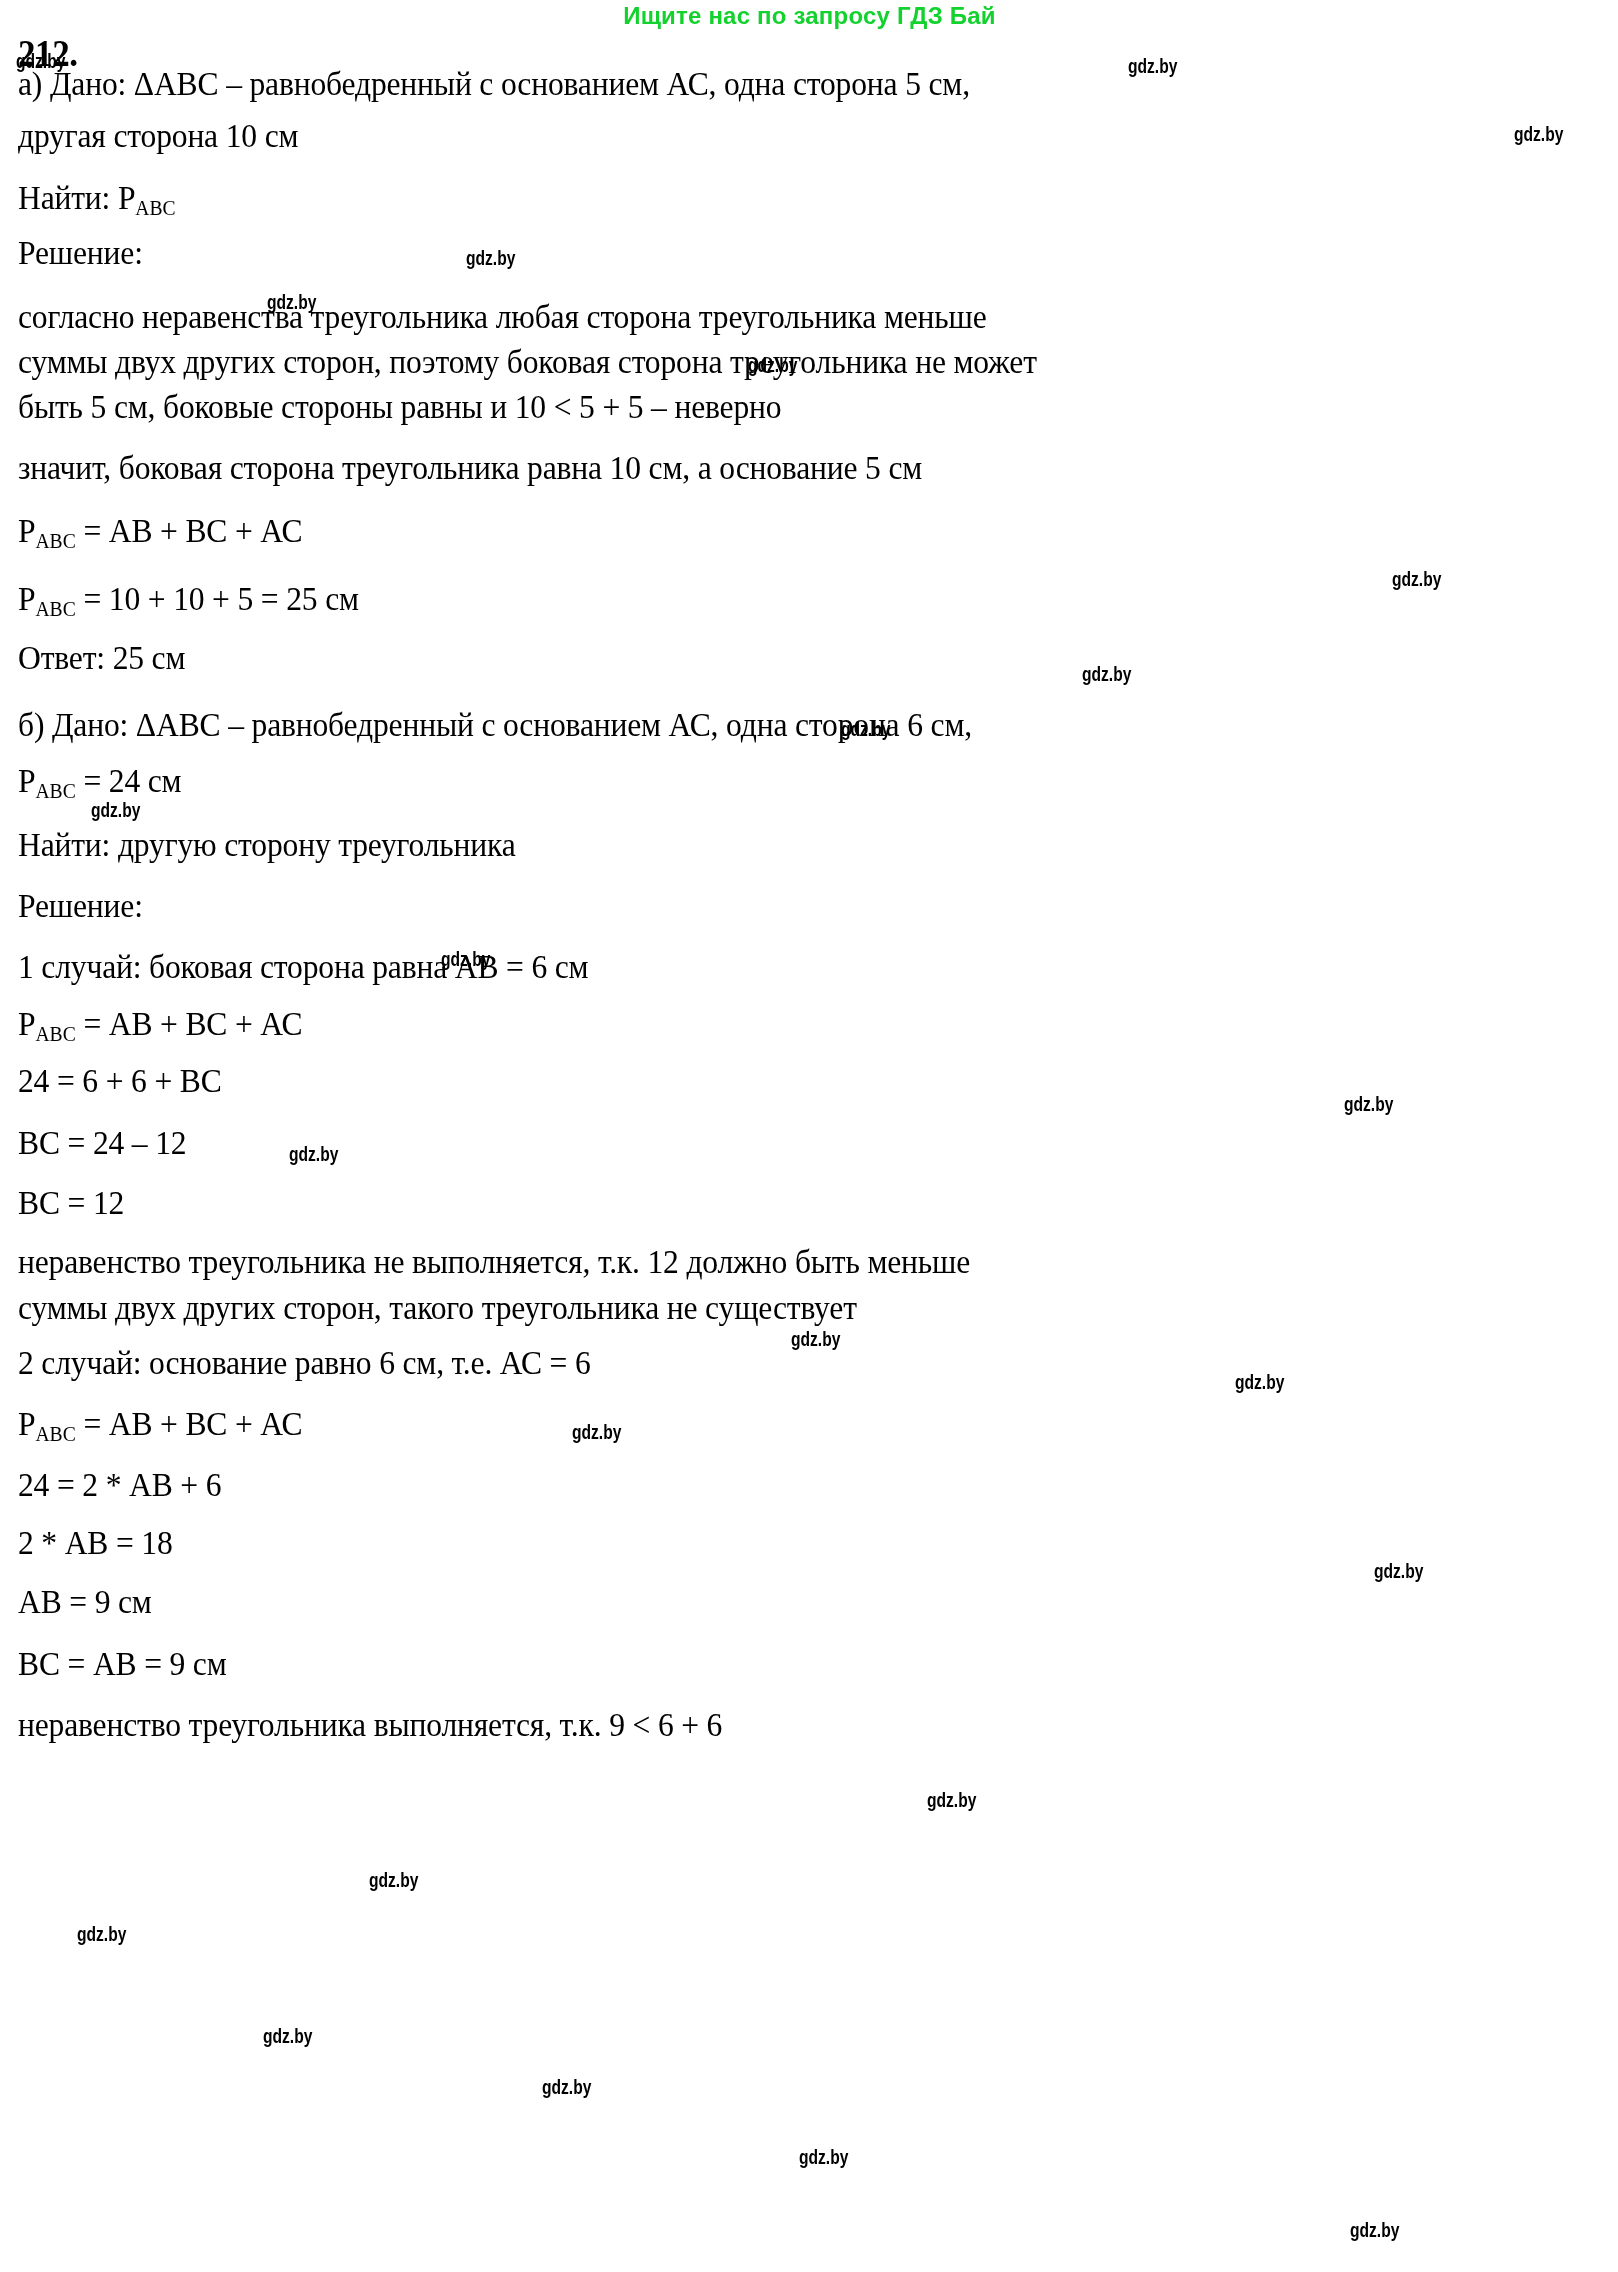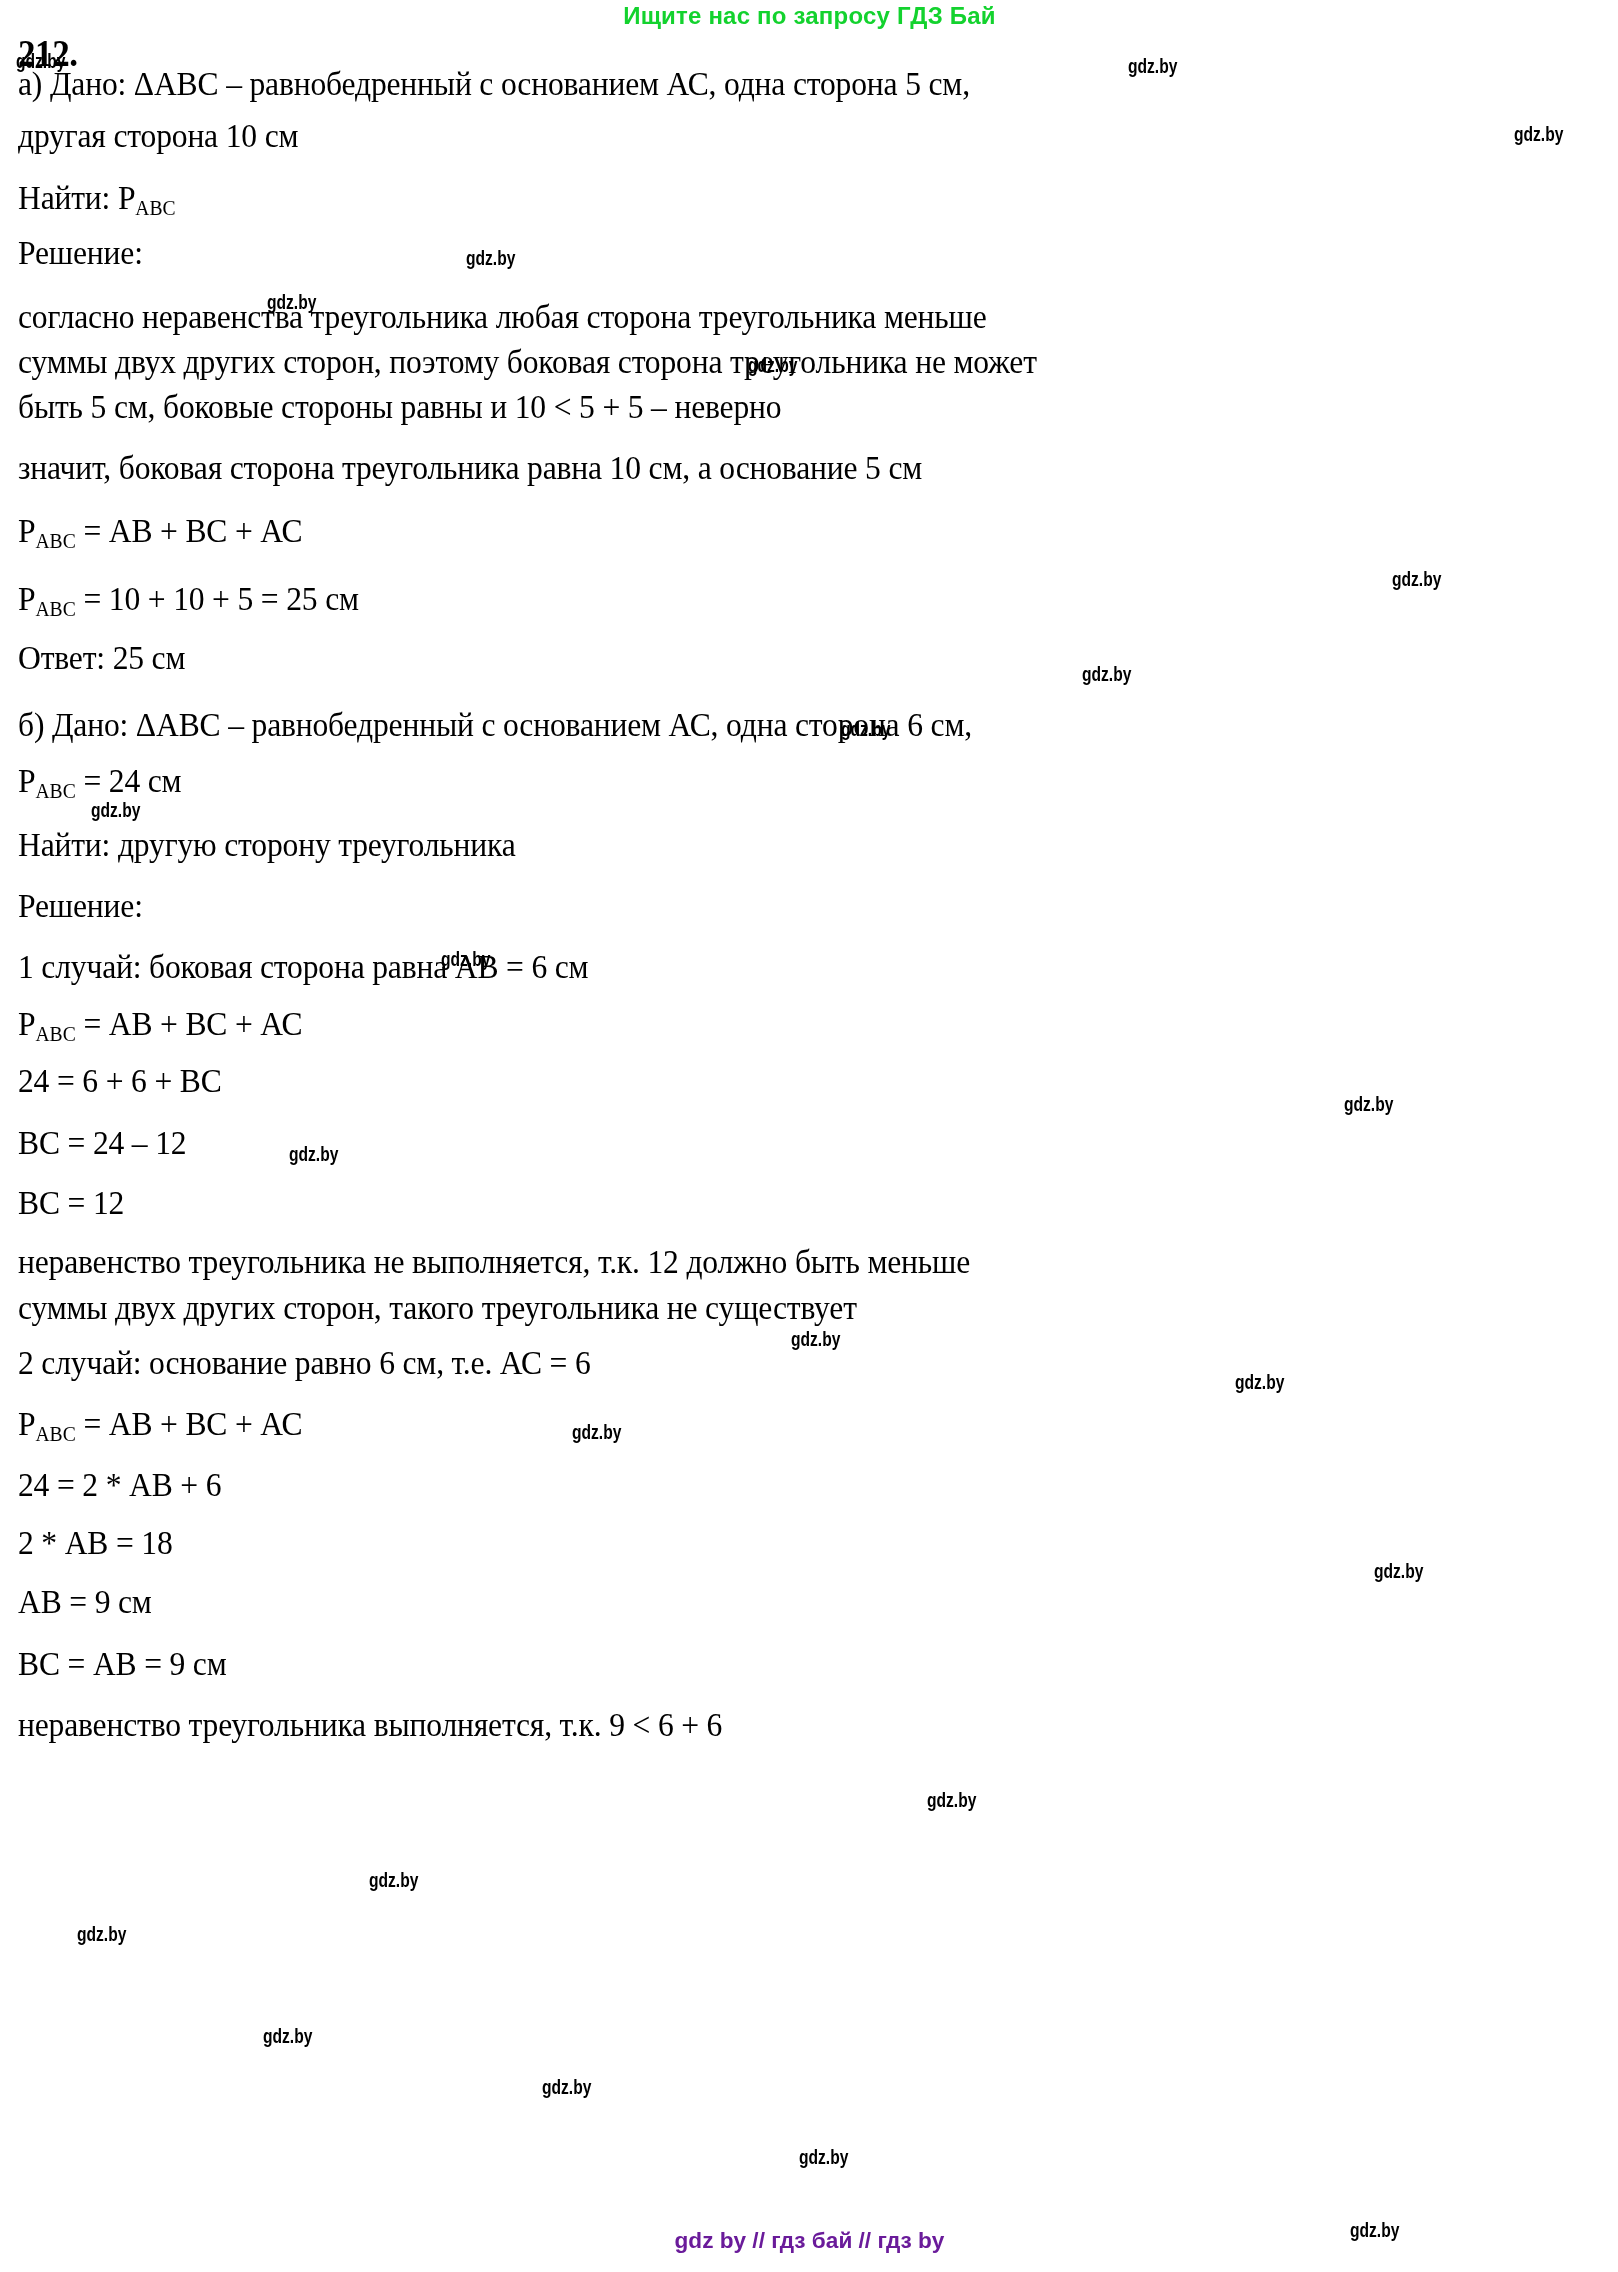--- a/index.html
+++ b/index.html
@@ -147,16 +147,15 @@
       <div class="line" style="top: 1289px;">суммы двух других сторон, такого треугольника не существует</div>
       <div class="line" style="top: 1344px;"><span class="uline">2 случай</span>: основание равно 6 см, т.е. АС = 6</div>
       <div class="line" style="top: 1405px;">Р<sub>АВС</sub> = АВ + ВС + АС</div>
       <div class="line" style="top: 1466px;">24 = 2 * АВ + 6</div>
       <div class="line" style="top: 1524px;">2 * АВ = 18</div>
       <div class="line" style="top: 1583px;">АВ = 9 см</div>
       <div class="line" style="top: 1645px;">ВС = АВ = 9 см</div>
       <div class="line" style="top: 1706px;">неравенство треугольника выполняется, т.к. 9 &lt; 6 + 6</div>
     </div>
 
-  <div class="footer">gdz by  //  гдз бай  //  гдз by</div>
 
 </div>
 
 
 </body></html>

